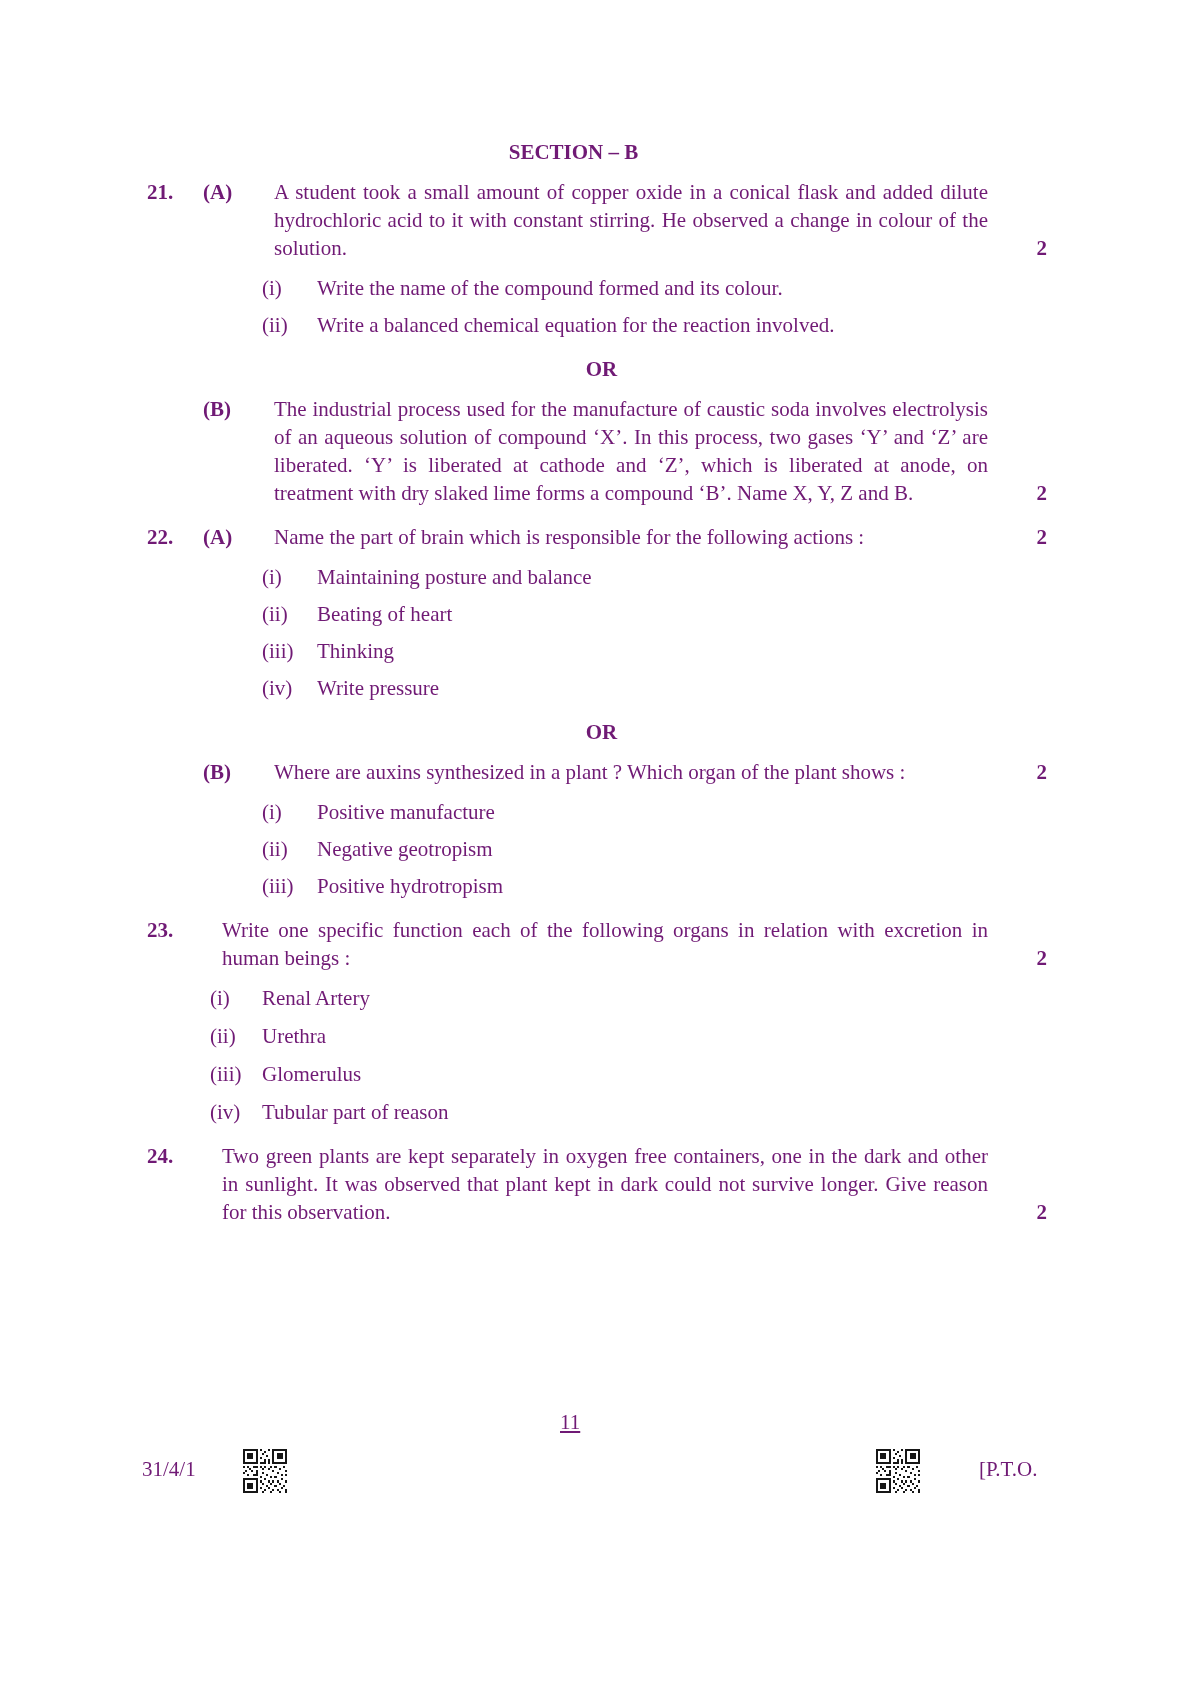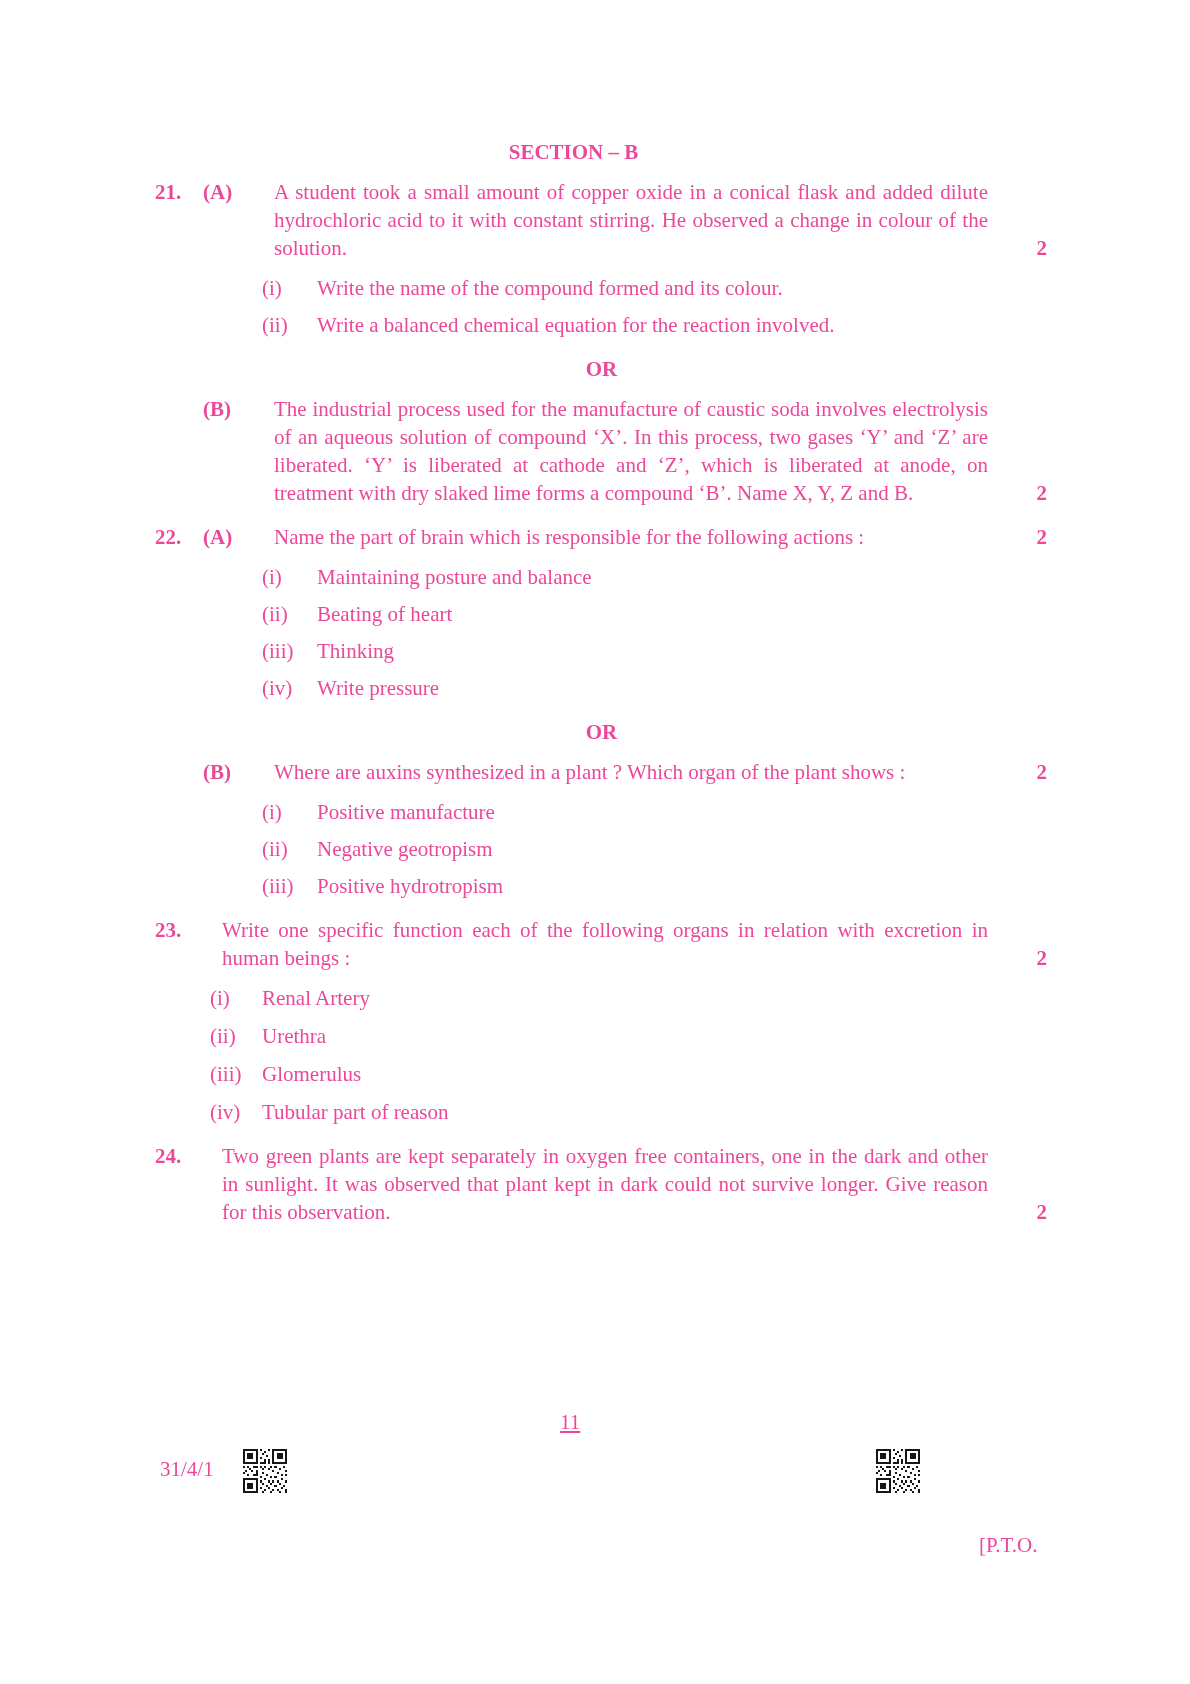--- a/index.html
+++ b/index.html
@@ -2,49 +2,49 @@
 <html><head>
 <meta charset="utf-8">
 <style>
   html,body{margin:0;padding:0;background:#ffffff;}
   .page{
     position:relative;
     width:1190px;height:1684px;
     box-sizing:border-box;
     padding-top:138px;
     background:#ffffff;
-    color:#ec4899;
+    color:#701a75;
     font-family:"Liberation Serif", serif;
     font-size:21px;
     line-height:28px;
   }
   .content{margin-left:147px;width:853px;}
   .h1{text-align:center;font-weight:700;}
   .q{position:relative;margin-top:16px;}
   .q-first{margin-top:12px;}
-  .qnum{position:absolute;left:8px;top:0;font-weight:700;}
+  .qnum{position:absolute;left:0;top:0;font-weight:700;}
   .part{position:relative;margin-left:56px;}
   .plabel{position:absolute;left:0;top:0;font-weight:700;}
   .ptext{position:relative;margin-left:59px;text-align:justify;}
   .ptext p, .ptext2 p{margin:12px;}
   .subitem{display:flex;margin-left:59px;margin-top:9px;}
   .rnum{flex:0 0 55px;}
   .rtext{flex:1;}
   .or{margin-left:56px;text-align:center;font-weight:700;margin-top:16px;margin-bottom:8px;}
   .body2{position:relative;margin-left:63px;}
   .ptext2{position:relative;text-align:justify;}
   .subitem2{display:flex;margin-top:10px;}
   .rnum2{flex:0 0 52px;}
   .marks{position:absolute;bottom:0;right:-47px;font-weight:700;}
   .footer-item{position:absolute;white-space:nowrap;}
-  .f-code{left:160px;top:1455px;}
+  .f-code{left:142px;top:1455px;}
   .f-qr-left{left:243px;top:1449px;}
   .f-page{left:560px;top:1408px;width:80px;text-align:left;text-decoration:underline;}
   .f-qr-right{left:876px;top:1449px;}
-  .f-pto{left:979px;top:1531px;}
+  .f-pto{left:979px;top:1455px;}
   .qr{width:44px;height:44px;display:block;}
 </style>
 </head>
 <body>
 
 <div class="page">
 
   <div class="content">
 
     <header>

